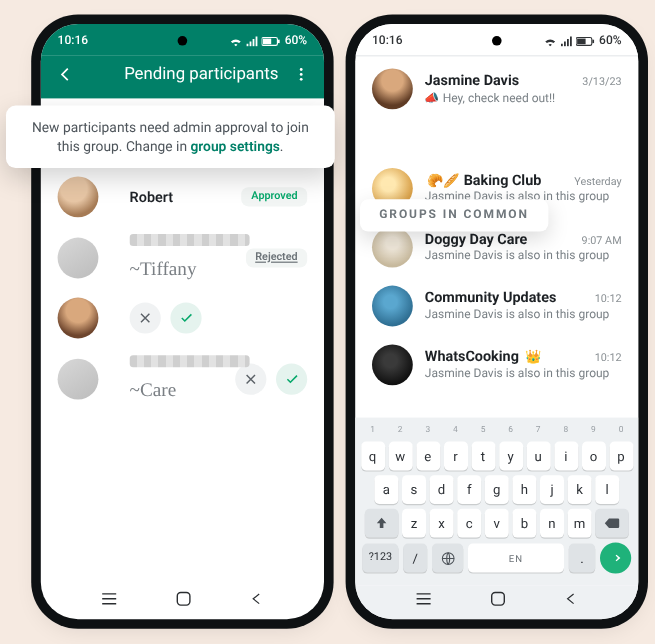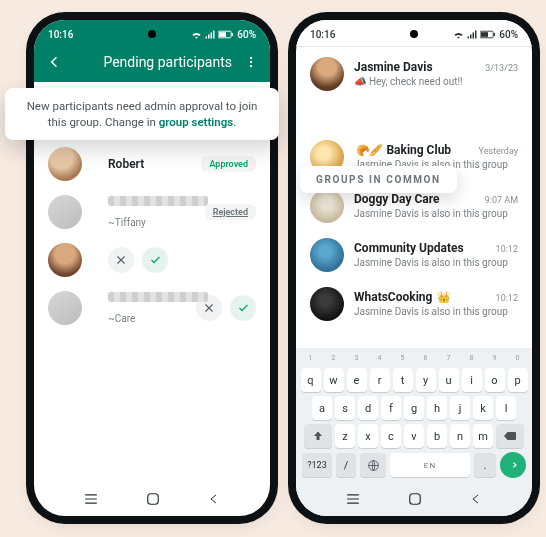--- a/index.html
+++ b/index.html
@@ -112,21 +112,21 @@
   .avatar.a3 { background: radial-gradient(circle at 50% 32%, #d9a87d 34%, #6e452d 72%); }
   .avatar.a4 { background: linear-gradient(145deg,#d8d8d8,#bcbcbc); }
   .avatar.aj { background: radial-gradient(circle at 50% 30%, #d9a87d 30%, #5f3b24 70%); }
   .avatar.g1 { background: radial-gradient(circle at 40% 40%, #ffe8b0 20%, #d9a14a 70%); }
   .avatar.g2 { background: radial-gradient(circle at 50% 40%, #efe7d9 20%, #c7b99d 70%); }
   .avatar.g3 { background: radial-gradient(circle at 45% 40%, #5aa7cf 20%, #2f6f93 70%); }
   .avatar.g4 { background: radial-gradient(circle at 45% 40%, #3a3a3a 20%, #111 70%); }
 
   .pmeta { flex: 1; min-width: 0; }
   .pname { font-size: 12px; font-weight: 600; color:#1f2328; }
-  .psub { font-size: 10px; color:#7a7f84; margin-top:11px; }
+  .psub { font-size: 16px; color:#7a7f84; margin-top:11px;font-family:Liberation Serif, serif; }
   .blurred {
     height: 10px; width: 100px;
     border-radius: 3px;
     background: repeating-linear-gradient(90deg,var(--blur-a) 0 6px,var(--blur-b) 6px 12px);
     filter: blur(0.4px);
   }
 
   .status-pill {
     font-size: 9px; font-weight: 600;
     padding: 3px 8px;

